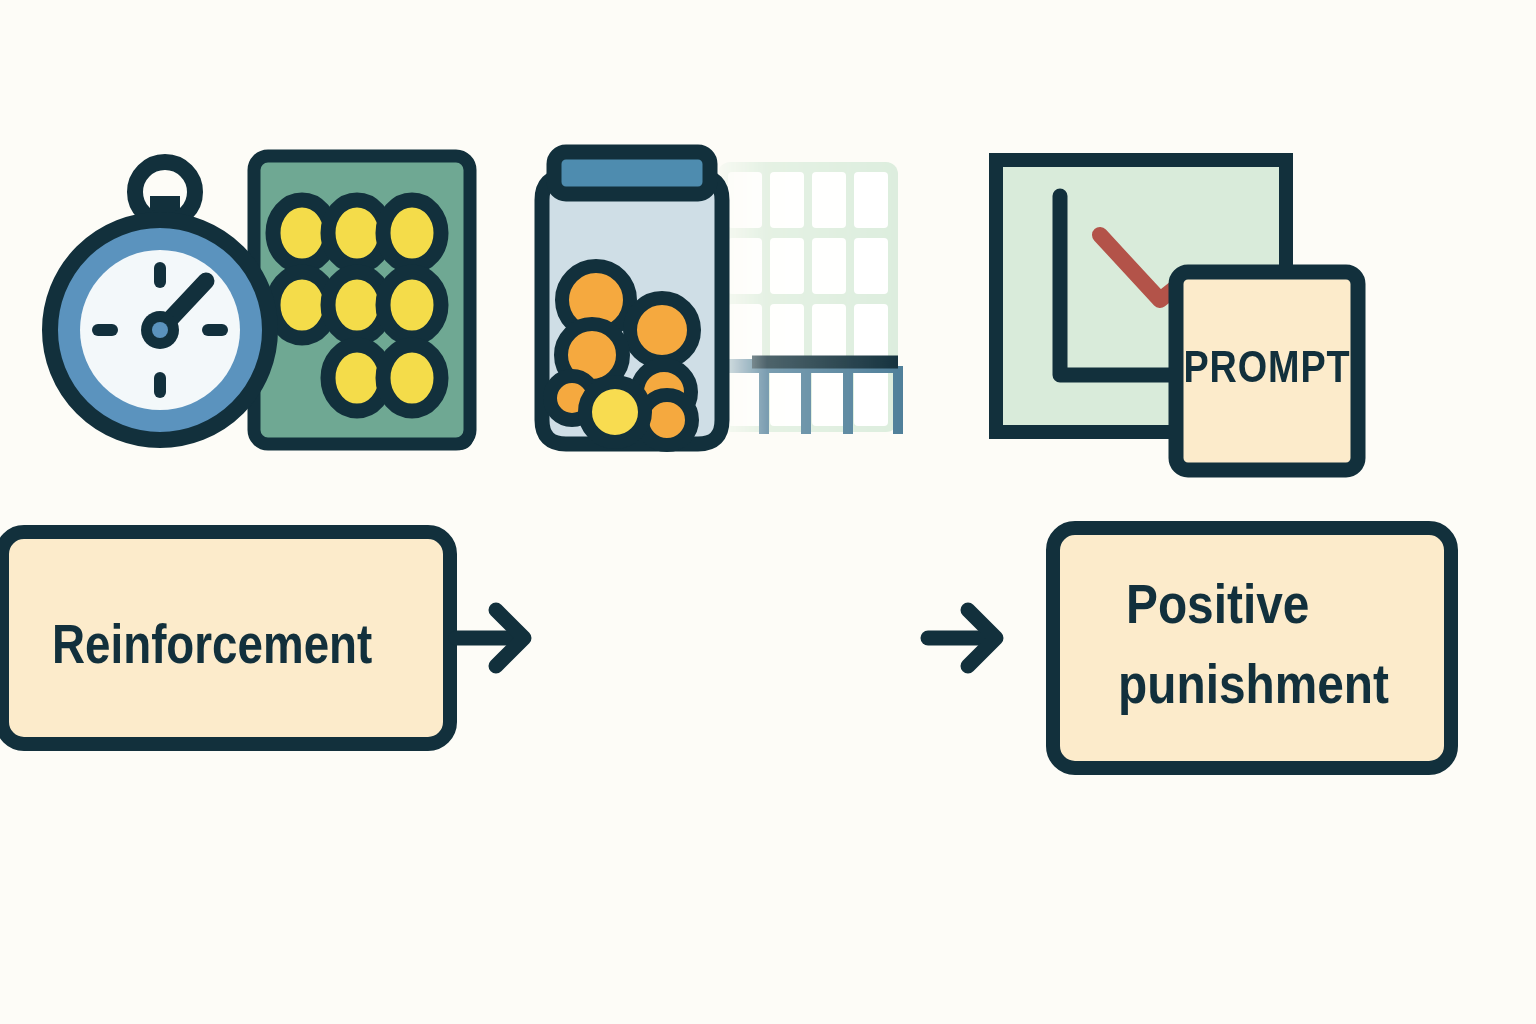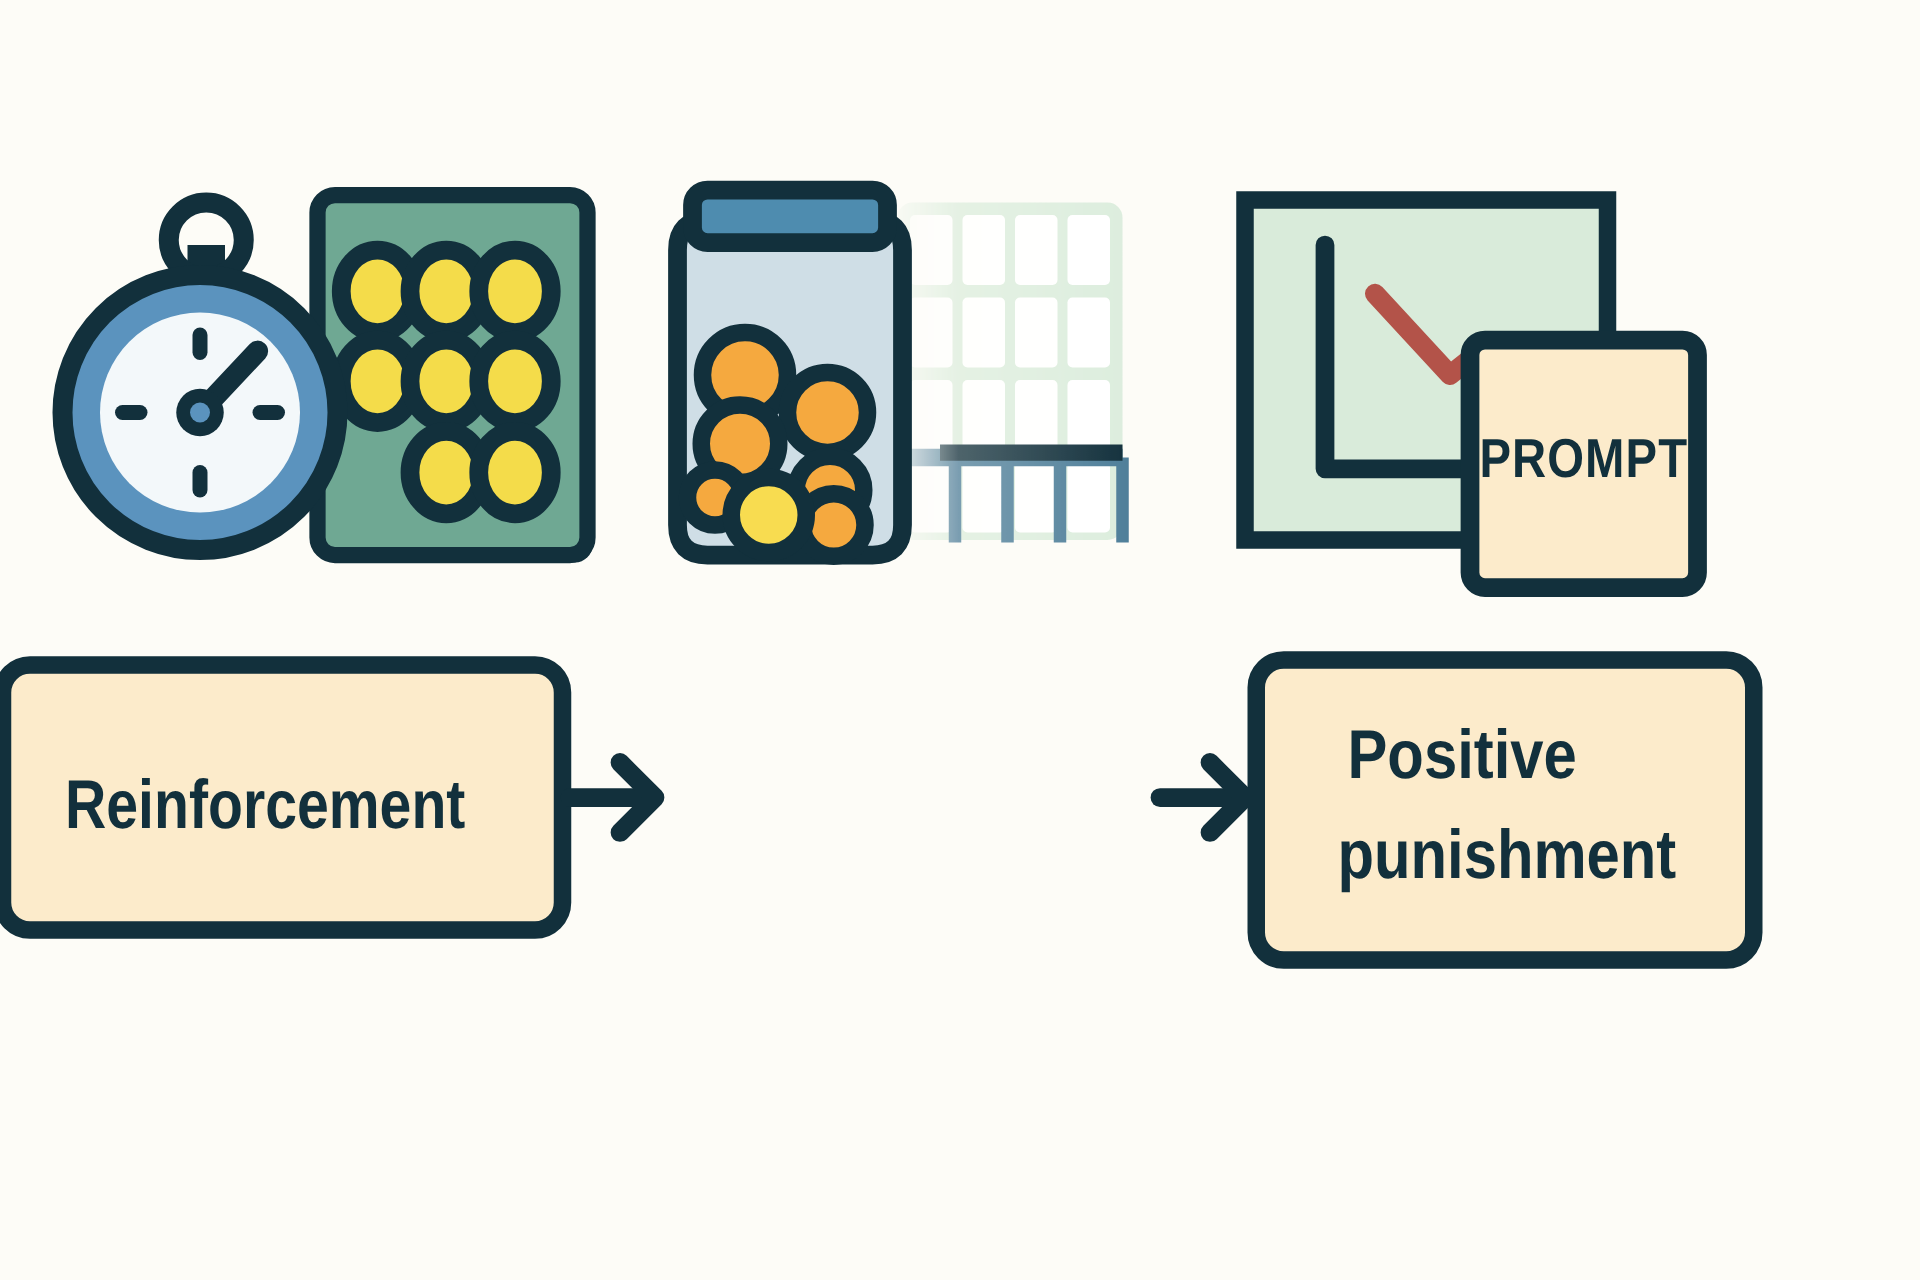--- a/index.html
+++ b/index.html
@@ -189,21 +189,21 @@
     </div>
 
 
     <div class="box-cell" style="left:922px;width:90px;">
       <svg width="90" height="300" viewBox="0 0 90 300">
         <path d="M6 138 L60 138" stroke="#12303C" stroke-width="15" stroke-linecap="round" fill="none"></path>
         <path d="M46 110 L74 138 L46 166" fill="none" stroke="#12303C" stroke-width="15" stroke-linecap="round" stroke-linejoin="round"></path>
       </svg>
     </div>
 
-    <div class="box-cell" style="left:1000px;width:420px;">
+    <div class="box-cell" style="left:1048px;width:420px;">
       <svg width="420" height="300" viewBox="0 0 420 300">
         <rect x="5" y="28" width="398" height="240" rx="22" fill="#FCEBCB" stroke="#12303C" stroke-width="14"></rect>
         <text x="78" y="108" fill="#12303C" dominant-baseline="middle" font-family="'Liberation Sans', sans-serif" font-size="52" font-weight="700" transform="scale(0.92,1.06)" transform-origin="78 108">Positive</text>
         <text x="70" y="188" fill="#12303C" dominant-baseline="middle" font-family="'Liberation Sans', sans-serif" font-size="52" font-weight="700" transform="scale(0.92,1.06)" transform-origin="70 188">punishment</text>
       </svg>
     </div>
   </div>
 </div>
 
 </body></html>

